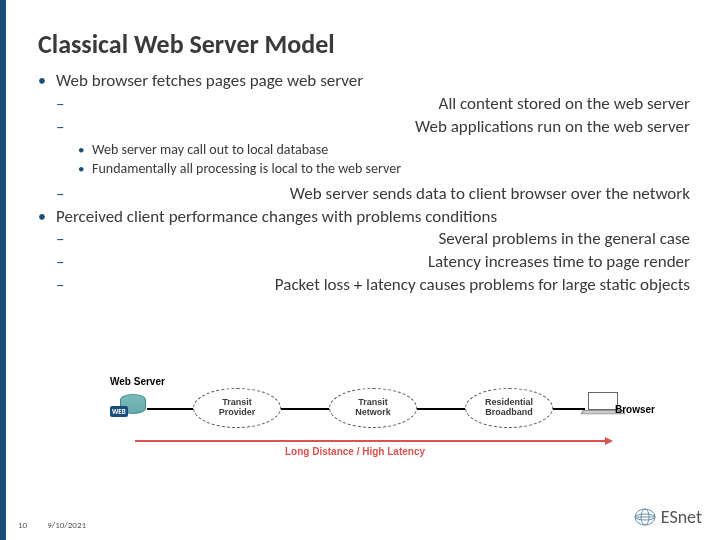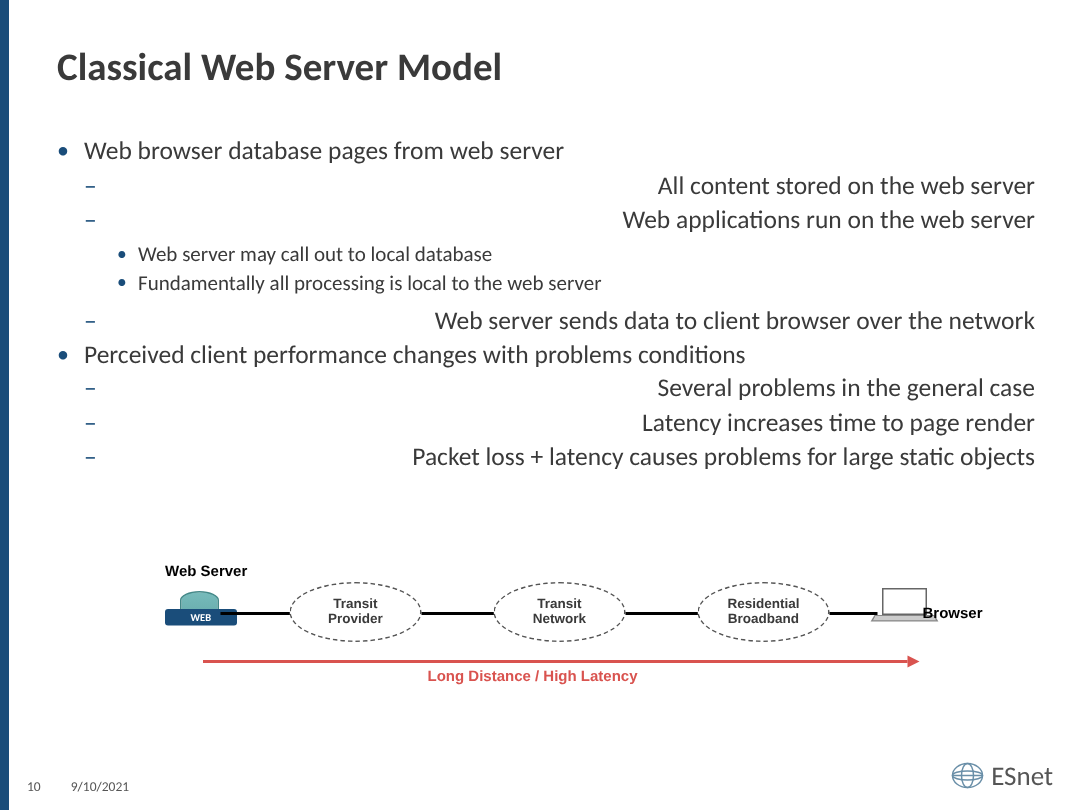--- a/index.html
+++ b/index.html
@@ -17,21 +17,21 @@
     width: 6px; height: 540px;
     background: #1a4d7a;
   }
   .content {
     padding: 28px 30px 0 38px;
   }
   .title {
     font-size: 26px;
     font-weight: 700;
     color: #3a3a3a;
-    margin-bottom: 30px;
+    margin-bottom: 10px;
   }
   ul.top { list-style: none; }
   ul.top > li { padding-left: 18px; position: relative; font-size: 17px; line-height: 1.35; }
   ul.top > li::before {
     content: "•";
     position: absolute;
     left: 0;
     color: #1a4d7a;
     font-size: 16px;
   }
@@ -81,21 +81,21 @@
     background: linear-gradient(#7bb, #6aa);
     border: 1px solid #488;
     border-radius: 50% / 30%;
   }
   .web-badge {
     position: absolute;
     background: #1a4d7a;
     color: #fff;
     font-size: 7px;
     font-weight: 700;
-    padding: 1px 17px;
+    padding: 1px 2px;
     border-radius: 2px;
   }
   .laptop {
     position: absolute;
     width: 40px; height: 26px;
   }
   .laptop .screen {
     width: 30px; height: 18px;
     border: 1px solid #666;
     background: #fff;
@@ -156,21 +156,21 @@
 </style>
 </head>
 <body>
 
 <div class="left-bar"></div>
 
 <div class="content">
   <h1 class="title">Classical Web Server Model</h1>
 
   <ul class="top">
-    <li>Web browser database pages from web server</li>
+    <li>Web browser fetches pages page web server</li>
   </ul>
   <ul class="sub">
     <li>All content stored on the web server</li>
     <li>Web applications run on the web server</li>
   </ul>
   <ul class="subsub">
     <li>Web server may call out to local database</li>
     <li>Fundamentally all processing is local to the web server</li>
   </ul>
   <ul class="sub">

